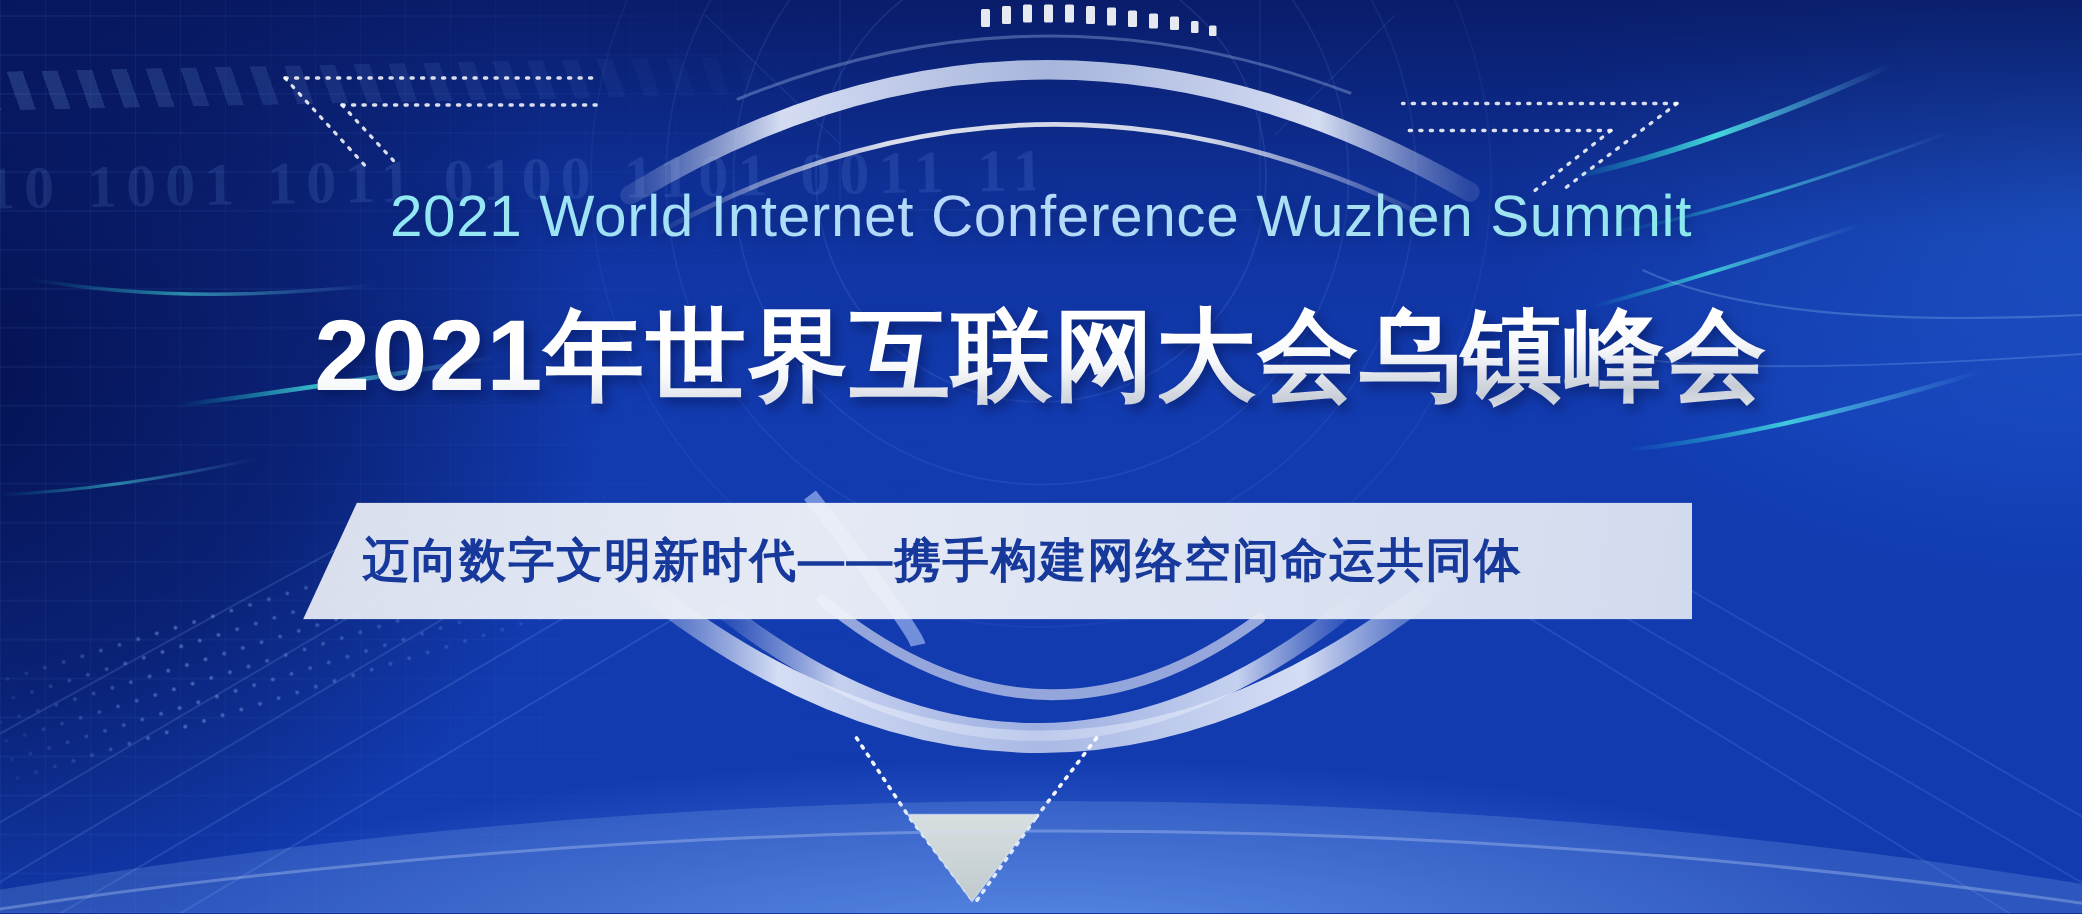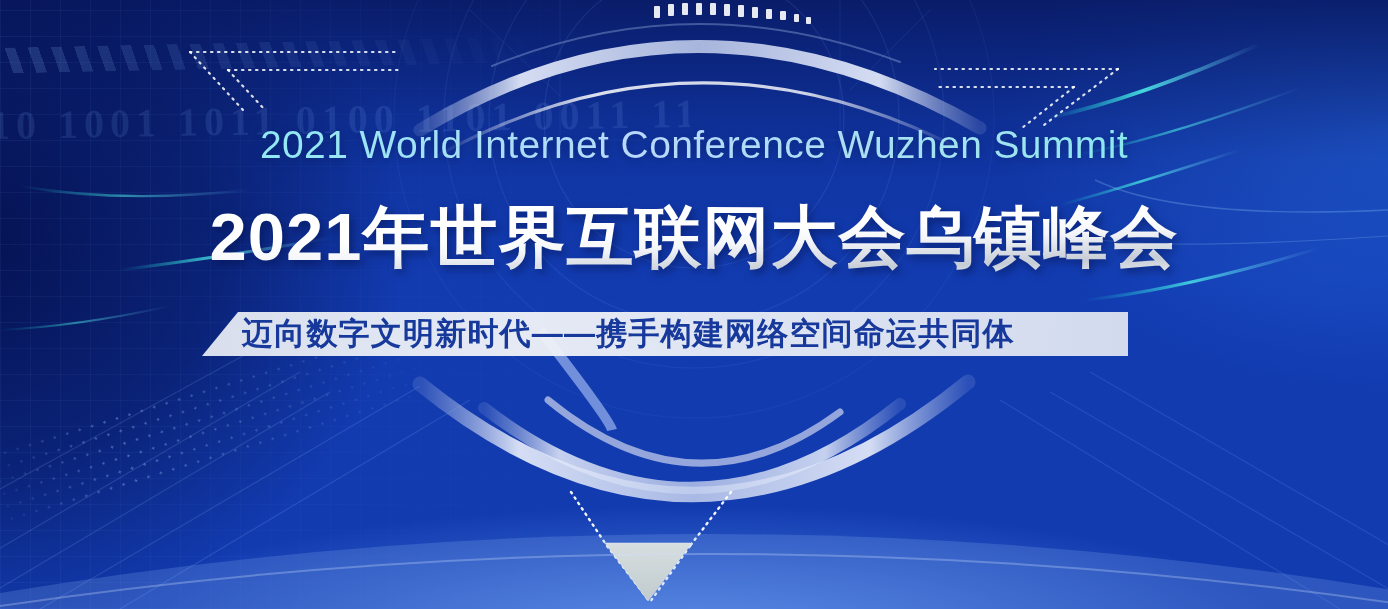--- a/index.html
+++ b/index.html
@@ -125,22 +125,22 @@
     background:linear-gradient(178deg,#ffffff 0%, #ffffff 44%, #f4f6f9 56%, #c6ccd6 76%, #eef1f5 92%, #ffffff 100%);
     -webkit-background-clip:text;
     background-clip:text;
     color:transparent;
     -webkit-text-fill-color:transparent;
     filter:drop-shadow(3px 4px 4px rgba(4,18,78,.55));
     font-family:"Liberation Sans","DejaVu Sans",sans-serif;
   }
 
   .subtitle-wrap{
-    position:absolute; top:312px; left:202px;
-    width:926px; height:44px;text-align:right;
+    position:absolute; top:335px; left:202px;
+    width:926px; height:78px;text-align:right;
   }
   .subtitle-bar{
     position:absolute; inset:0;
     background:linear-gradient(100deg, rgba(232,236,244,.93) 0%, rgba(240,243,248,.95) 35%, rgba(226,232,243,.92) 100%);
     clip-path:polygon(36px 0, 100% 0, 100% 100%, 0 100%);
     box-shadow:0 3px 14px rgba(4,20,80,.35);
   }
   .subtitle-text{
     position:absolute; inset:0;
     display:flex; align-items:center;

